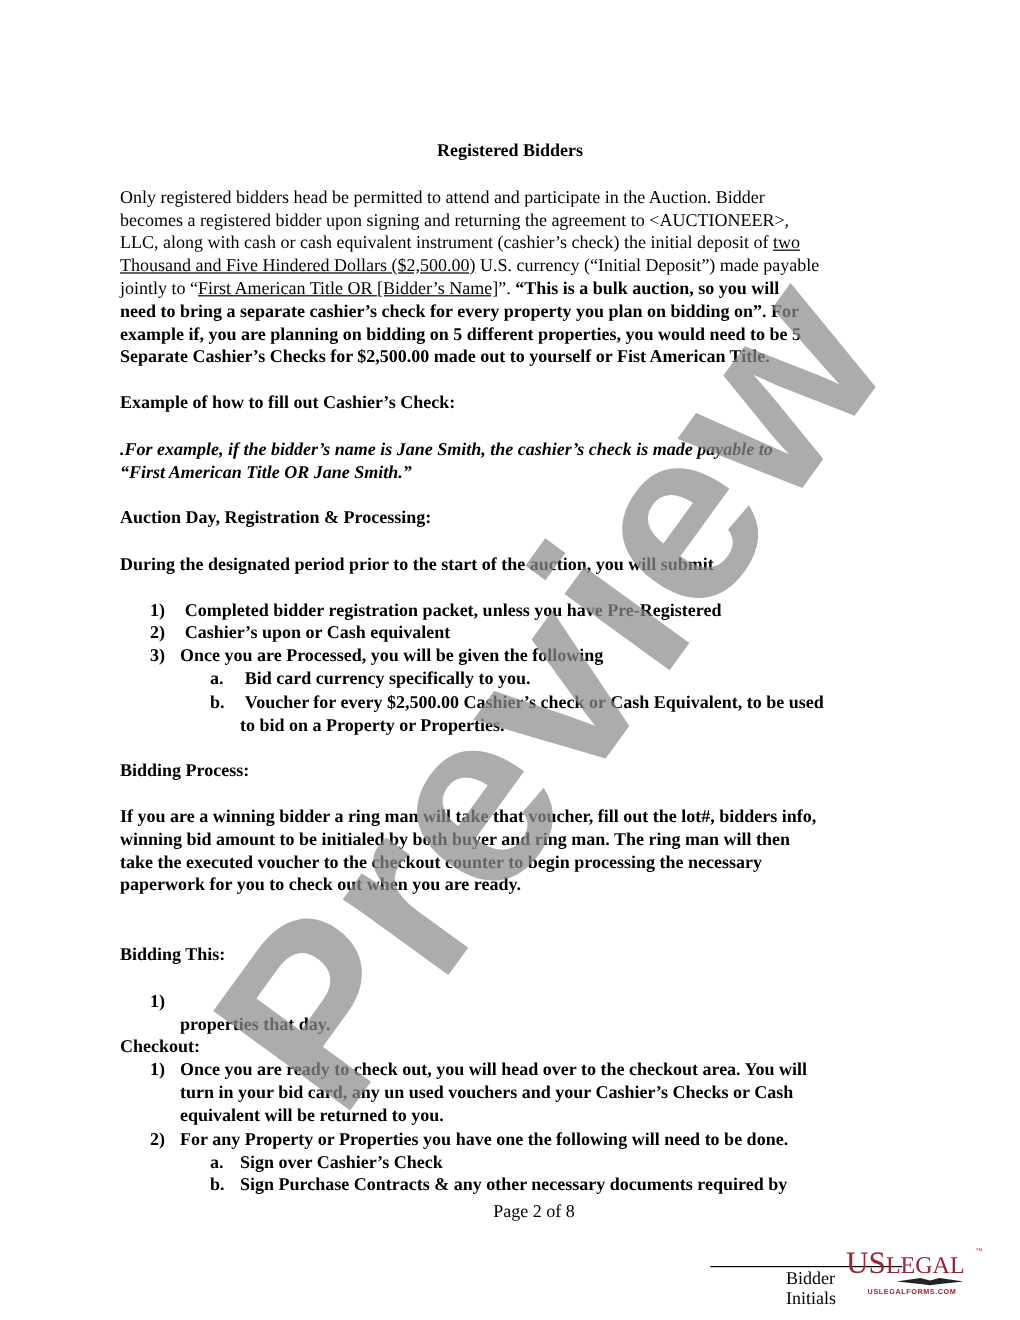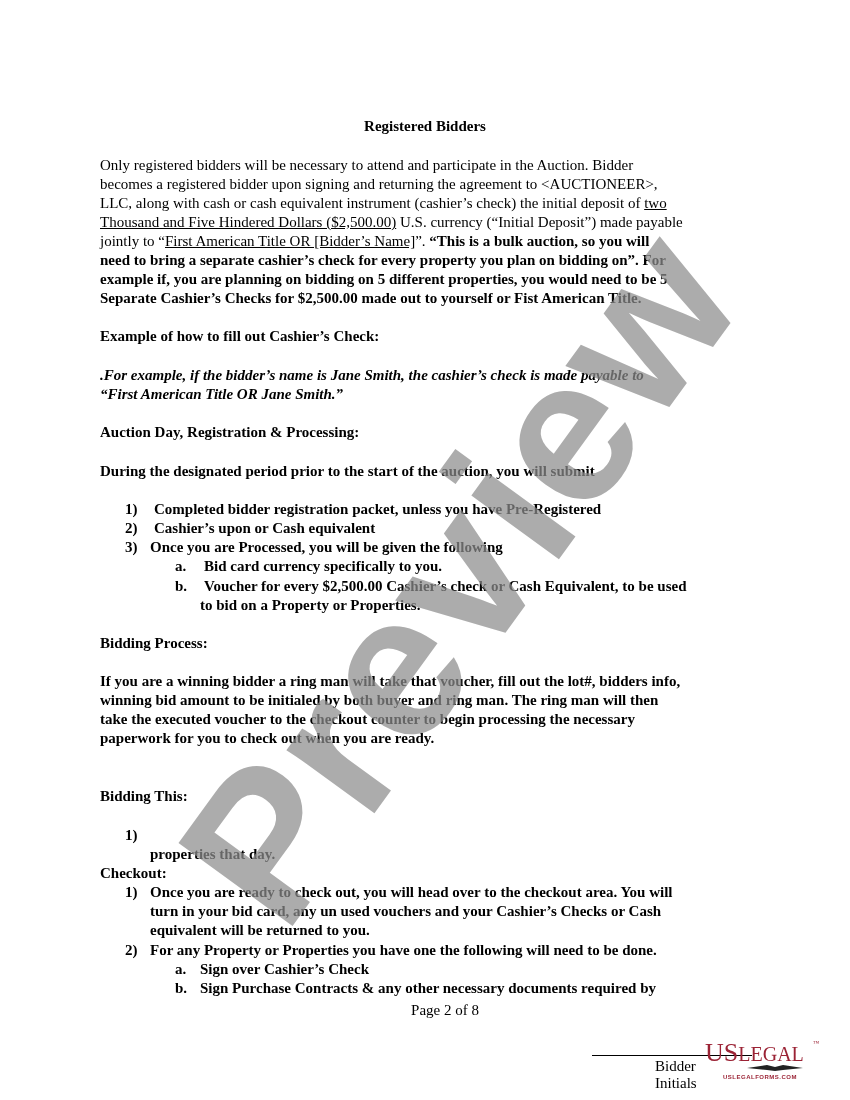--- a/index.html
+++ b/index.html
@@ -30,21 +30,21 @@
     .logo-bird { position: absolute; left: 40px; top: 24px; width: 60px; height: 8px; }
   </style>
 </head>
 <body>
 
 <div class="page">
 
   <div class="t title">Registered Bidders</div>
 
   <div id="intro">
-      <div class="t" style="top: 141px;"><span>Only registered bidders will be necessary to attend and participate in the Auction.  Bidder</span></div>
+      <div class="t" style="top: 141px;"><span>Only registered bidders head be permitted to attend and participate in the Auction.  Bidder</span></div>
       <div class="t" style="top: 160px; text-align: right;"><span>becomes a registered bidder upon signing and returning the agreement to &lt;AUCTIONEER&gt;,</span></div>
       <div class="t" style="top: 179px;"><span>LLC, along with cash or cash equivalent instrument (cashier’s check) the initial deposit of </span><span class="u">two </span></div>
       <div class="t" style="top: 198px;"><span class="u">Thousand and Five Hindered Dollars ($2,500.00)</span><span> U.S. currency (“Initial Deposit”) made payable</span></div>
       <div class="t" style="top: 217px;"><span>jointly to “</span><span class="u">First American Title OR [Bidder’s Name]</span><span>”.  </span><span class="b">“This is a bulk auction, so you will</span></div>
       <div class="t" style="top: 236px;"><span class="b">need to bring a separate cashier’s check for every property you plan on bidding on”.  For</span></div>
       <div class="t" style="top: 255px;"><span class="b">example if, you are planning on bidding on 5 different properties, you would need to be 5</span></div>
       <div class="t" style="top: 274px;"><span class="b">Separate Cashier’s Checks for $2,500.00 made out to yourself or Fist American Title.</span></div>
     </div>
 
   <div class="t b" style="top:312px">Example of how to fill out Cashier’s Check:</div>

